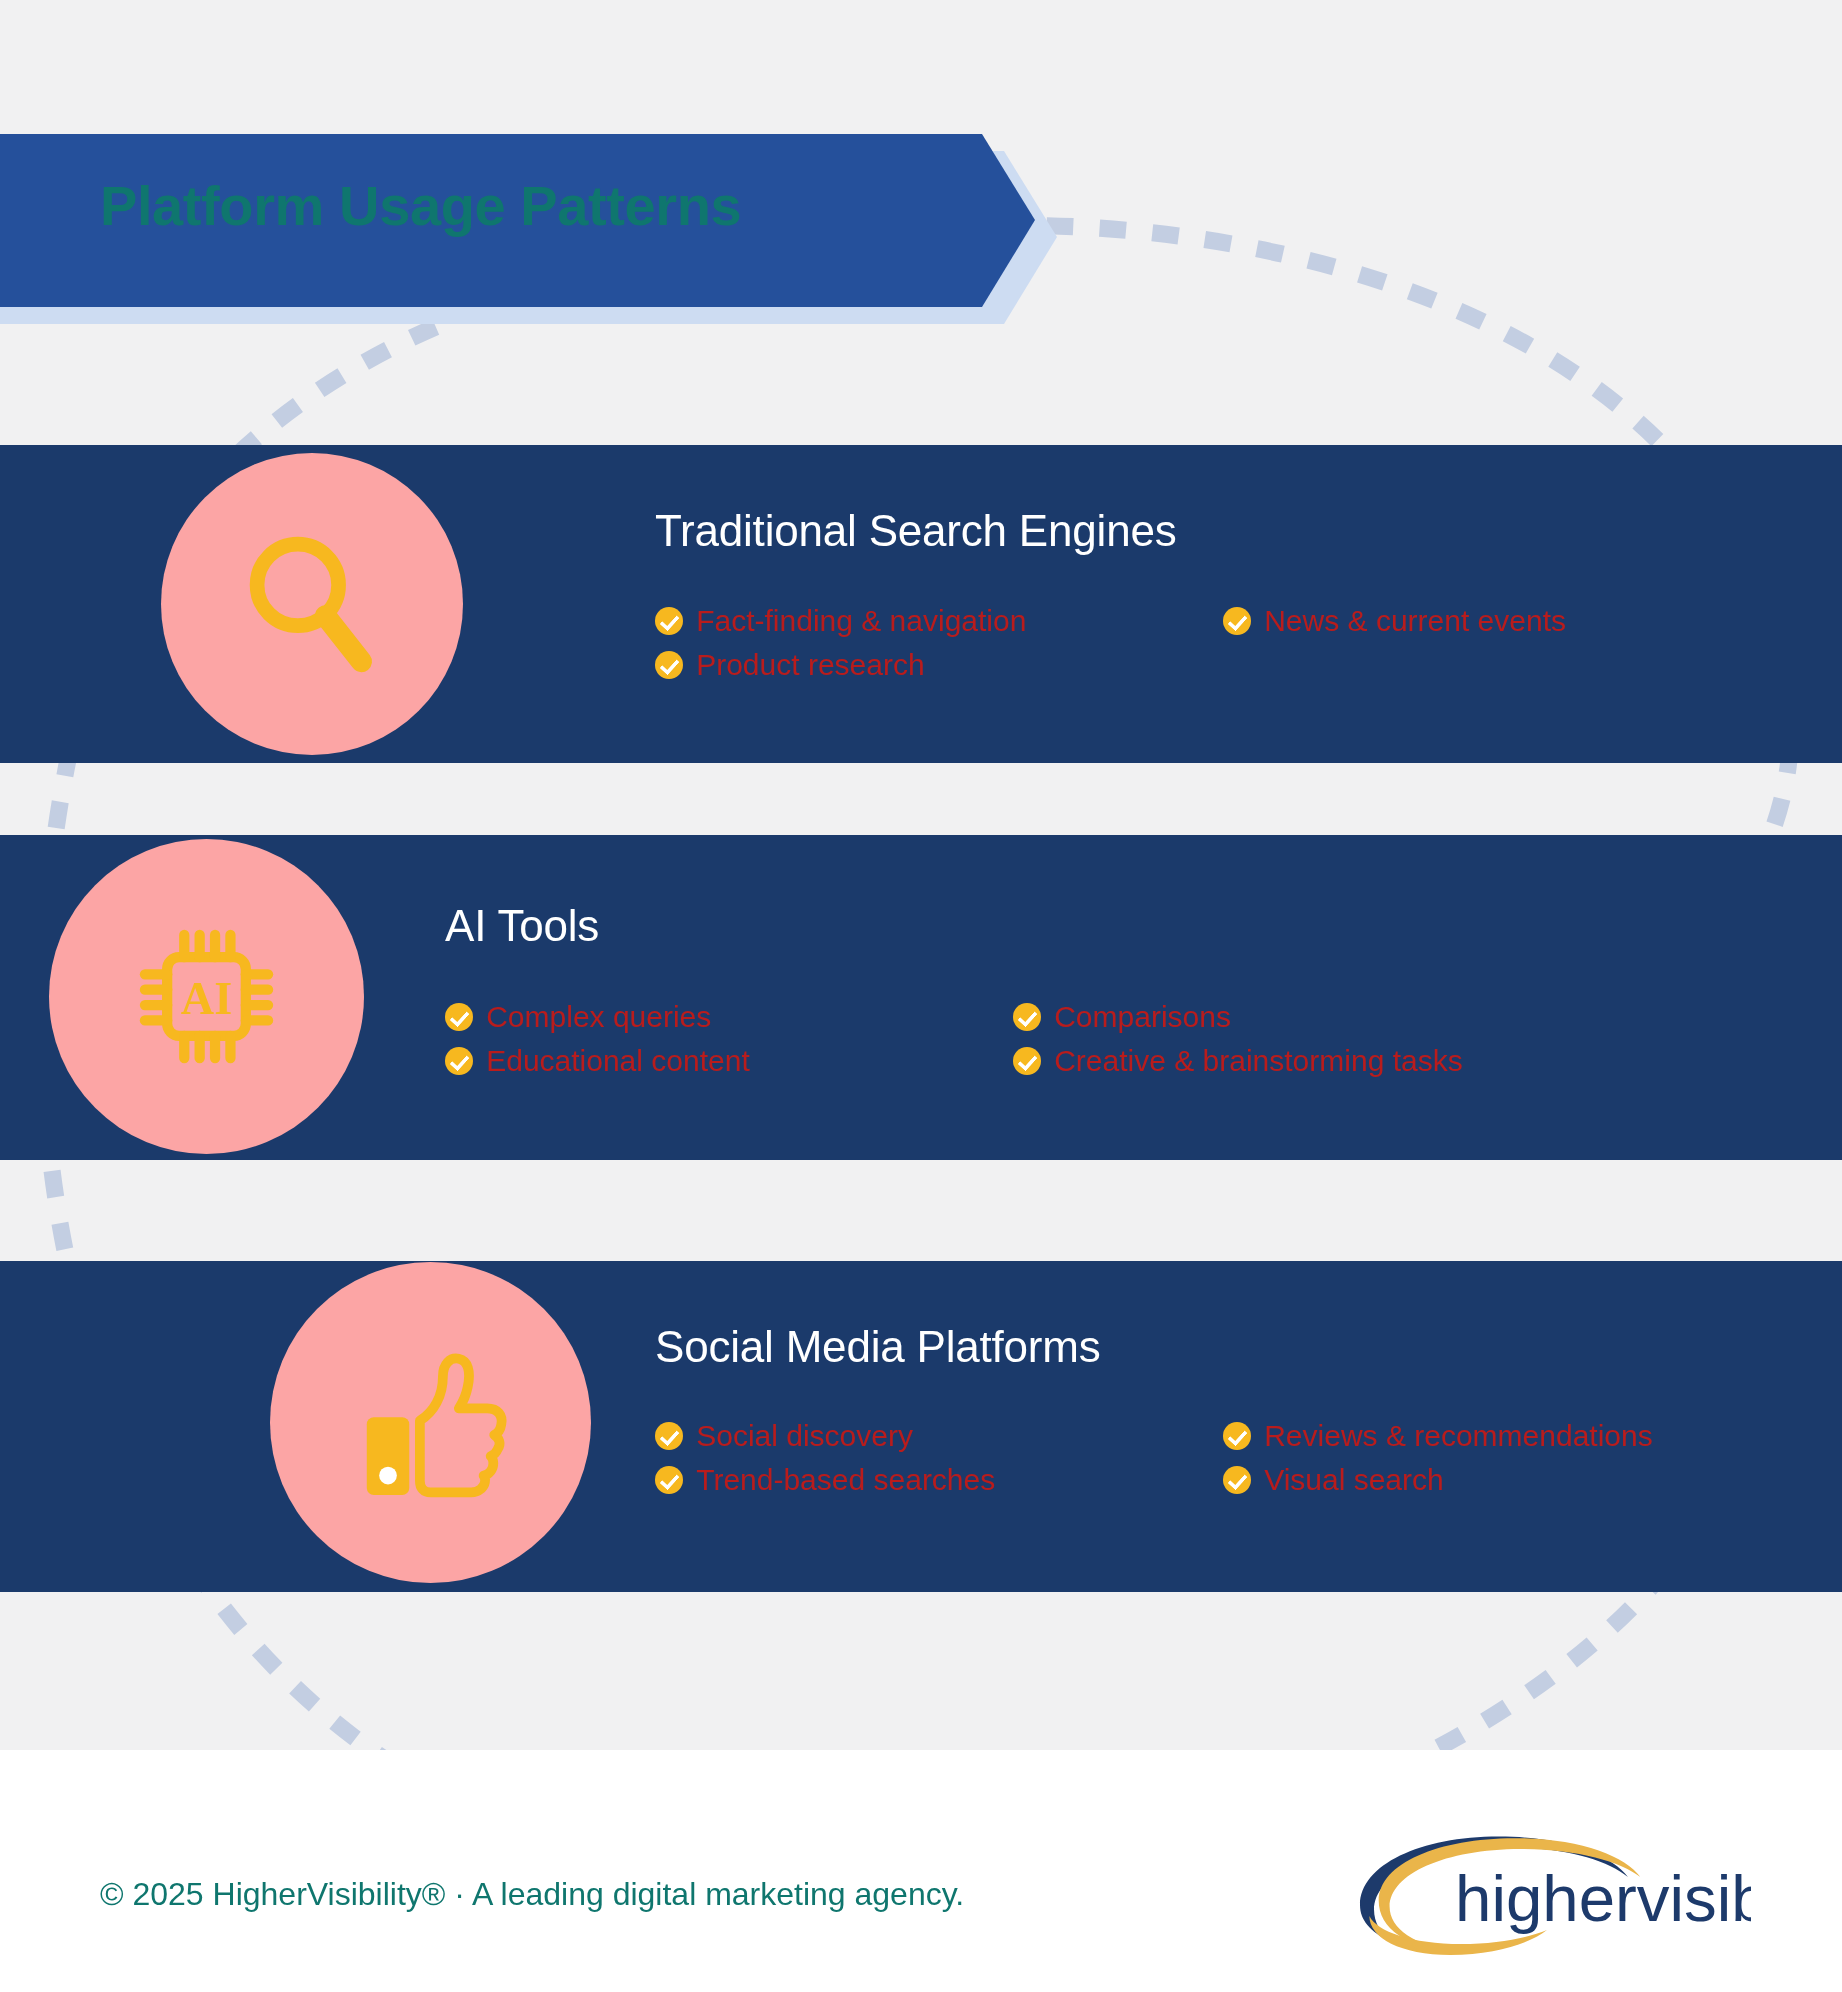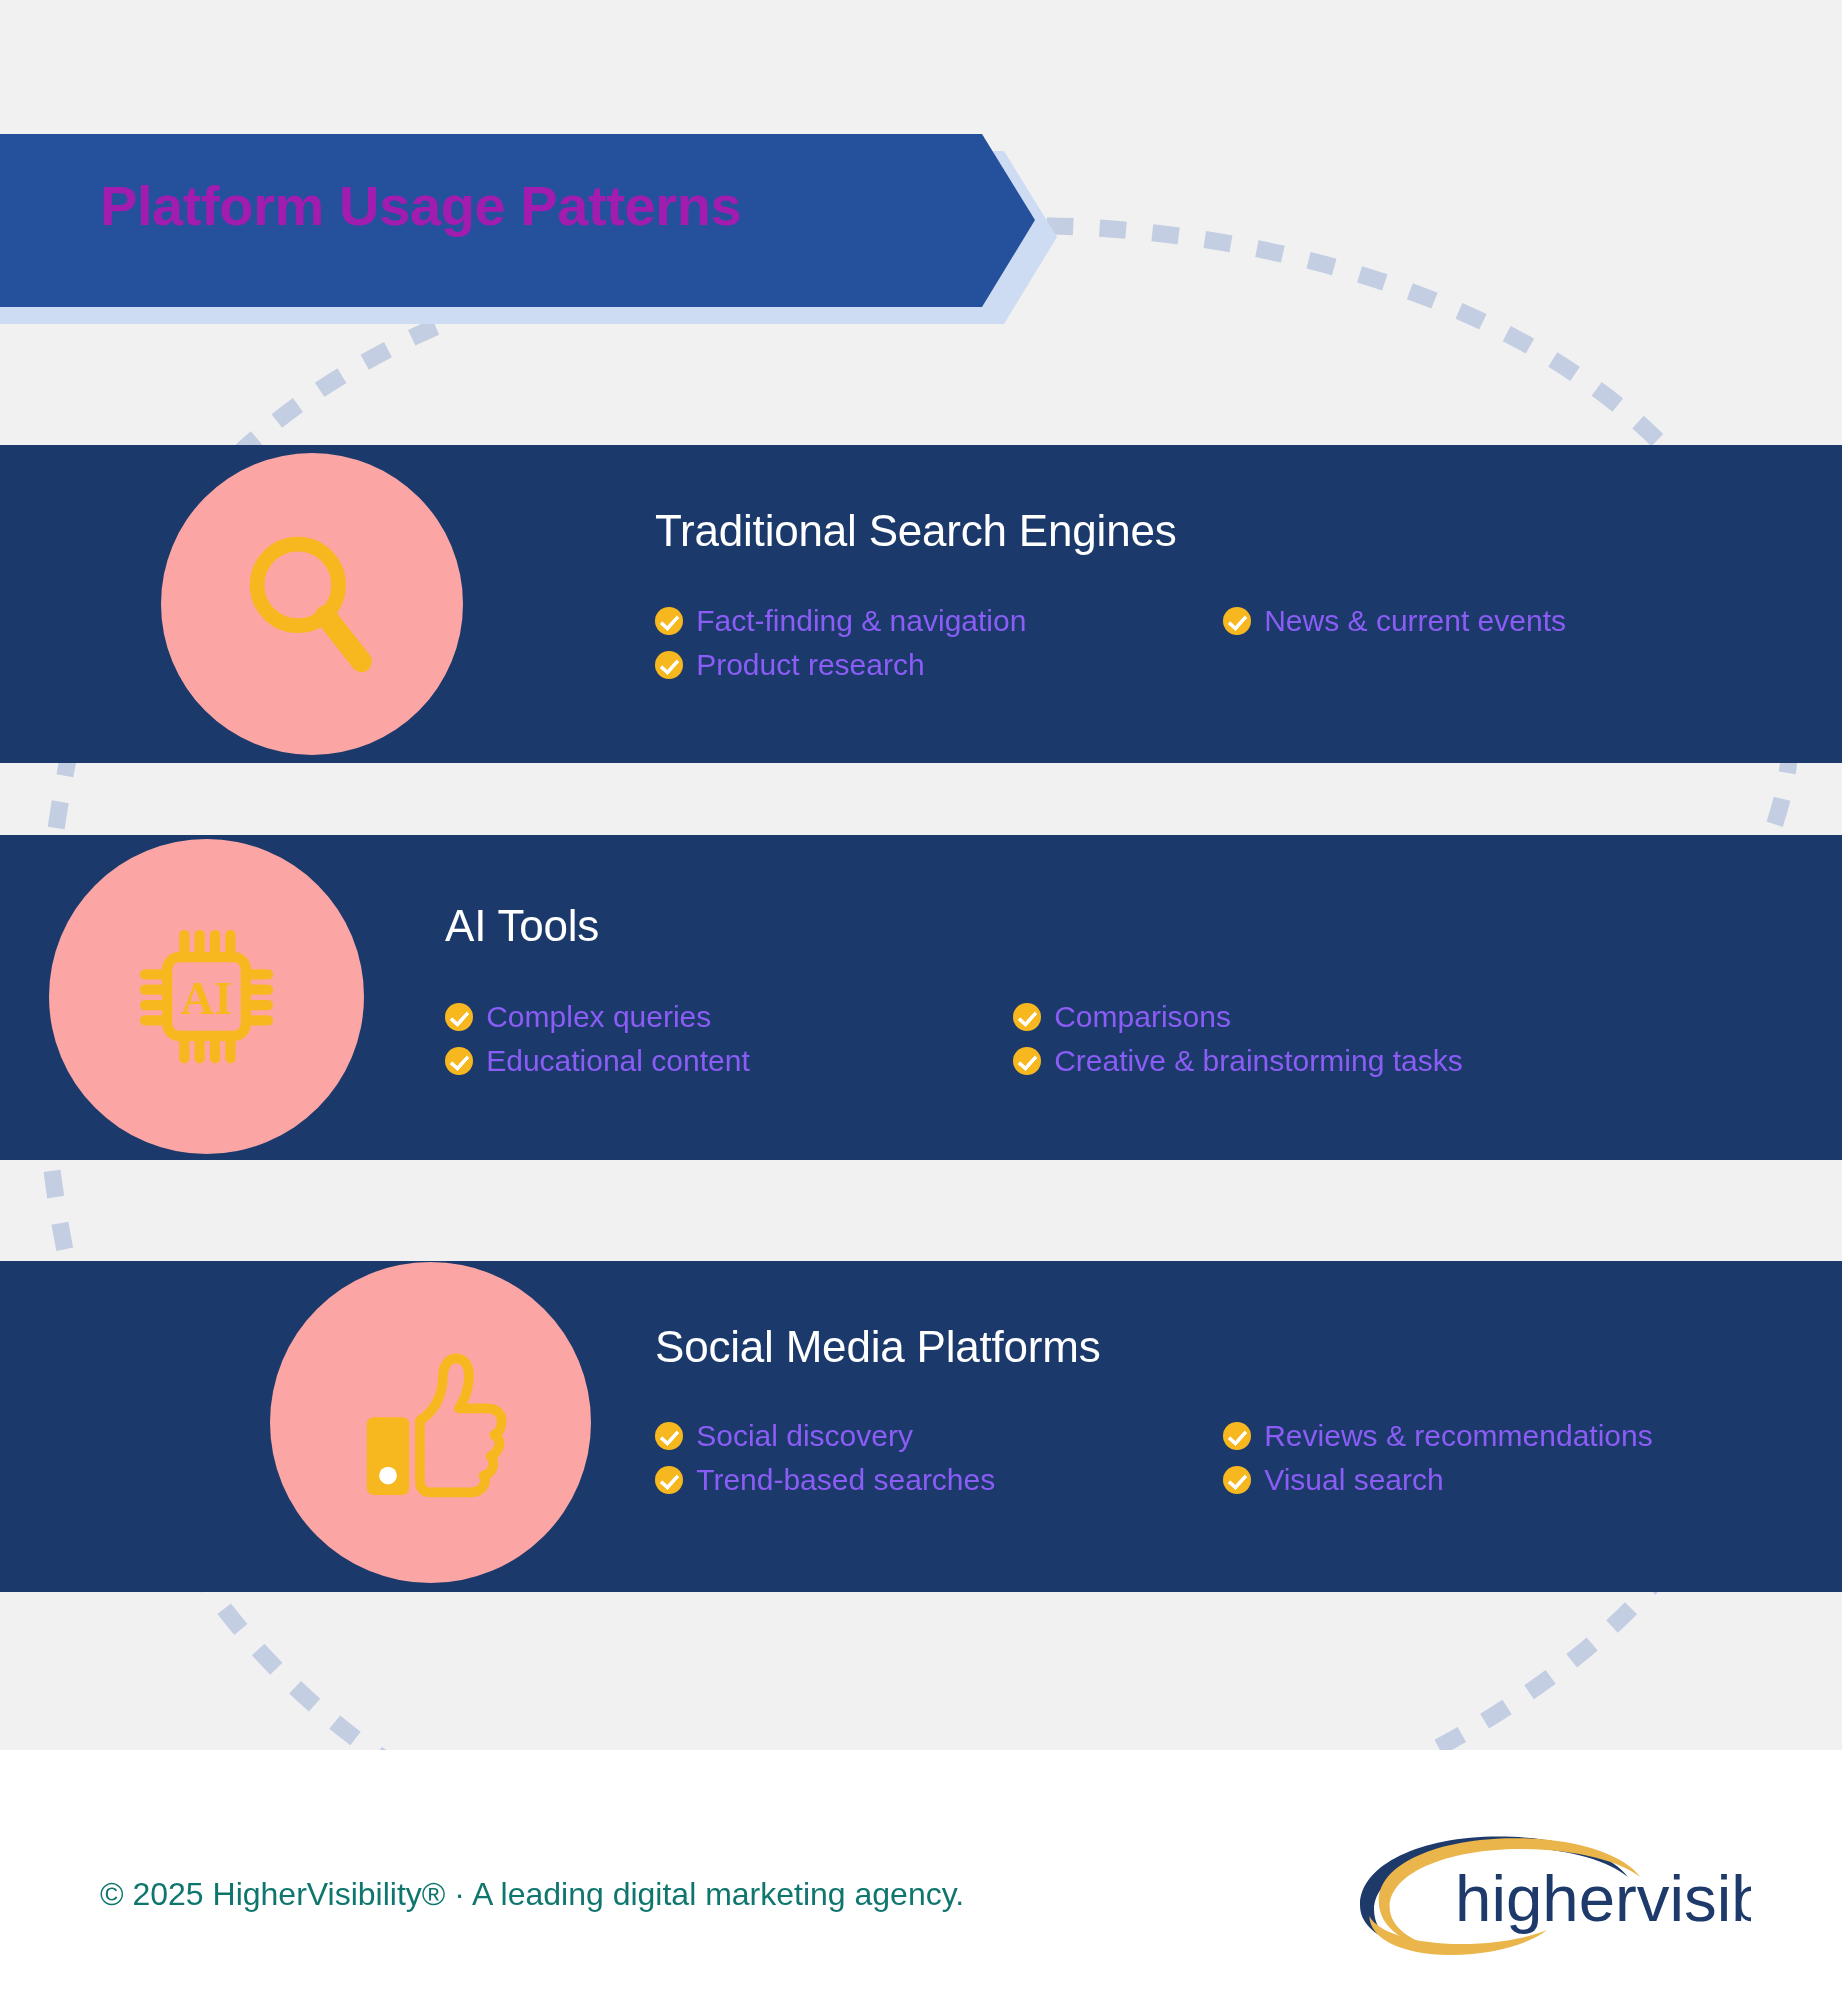--- a/index.html
+++ b/index.html
@@ -64,21 +64,21 @@
     background: #25509b;
     -webkit-clip-path: polygon(0 0, 982px 0, 1035px 86px, 982px 173px, 0 173px);
     clip-path: polygon(0 0, 982px 0, 1035px 86px, 982px 173px, 0 173px);
   }
   #banner-title {
     position: absolute;
     left: 100px;
     top: 39px;
     font-size: 56px;
     font-weight: bold;
-    color: #a21caf;
+    color: #0f766e;
     letter-spacing: -0.4px;
     white-space: nowrap;
   }
   
   .card {
     position: absolute;
     left: 0;
     background: #1b3a6b;
   }
   .card-title {
@@ -115,21 +115,21 @@
     top: 5.4px;
     width: 7px;
     height: 14px;
     border: solid #ffffff;
     border-width: 0 4.7px 4.7px 0;
     transform: rotate(42deg);
     border-radius: 0.8px;
   }
   .bullet-label {
     font-size: 30px;
-    color: #8b5cf6;
+    color: #b91c1c;
     line-height: 1;
   }
   
   .icon-circle {
     position: absolute;
     border-radius: 50%;
     background: #fca5a5;
     display: flex;
     align-items: center;
     justify-content: center;

